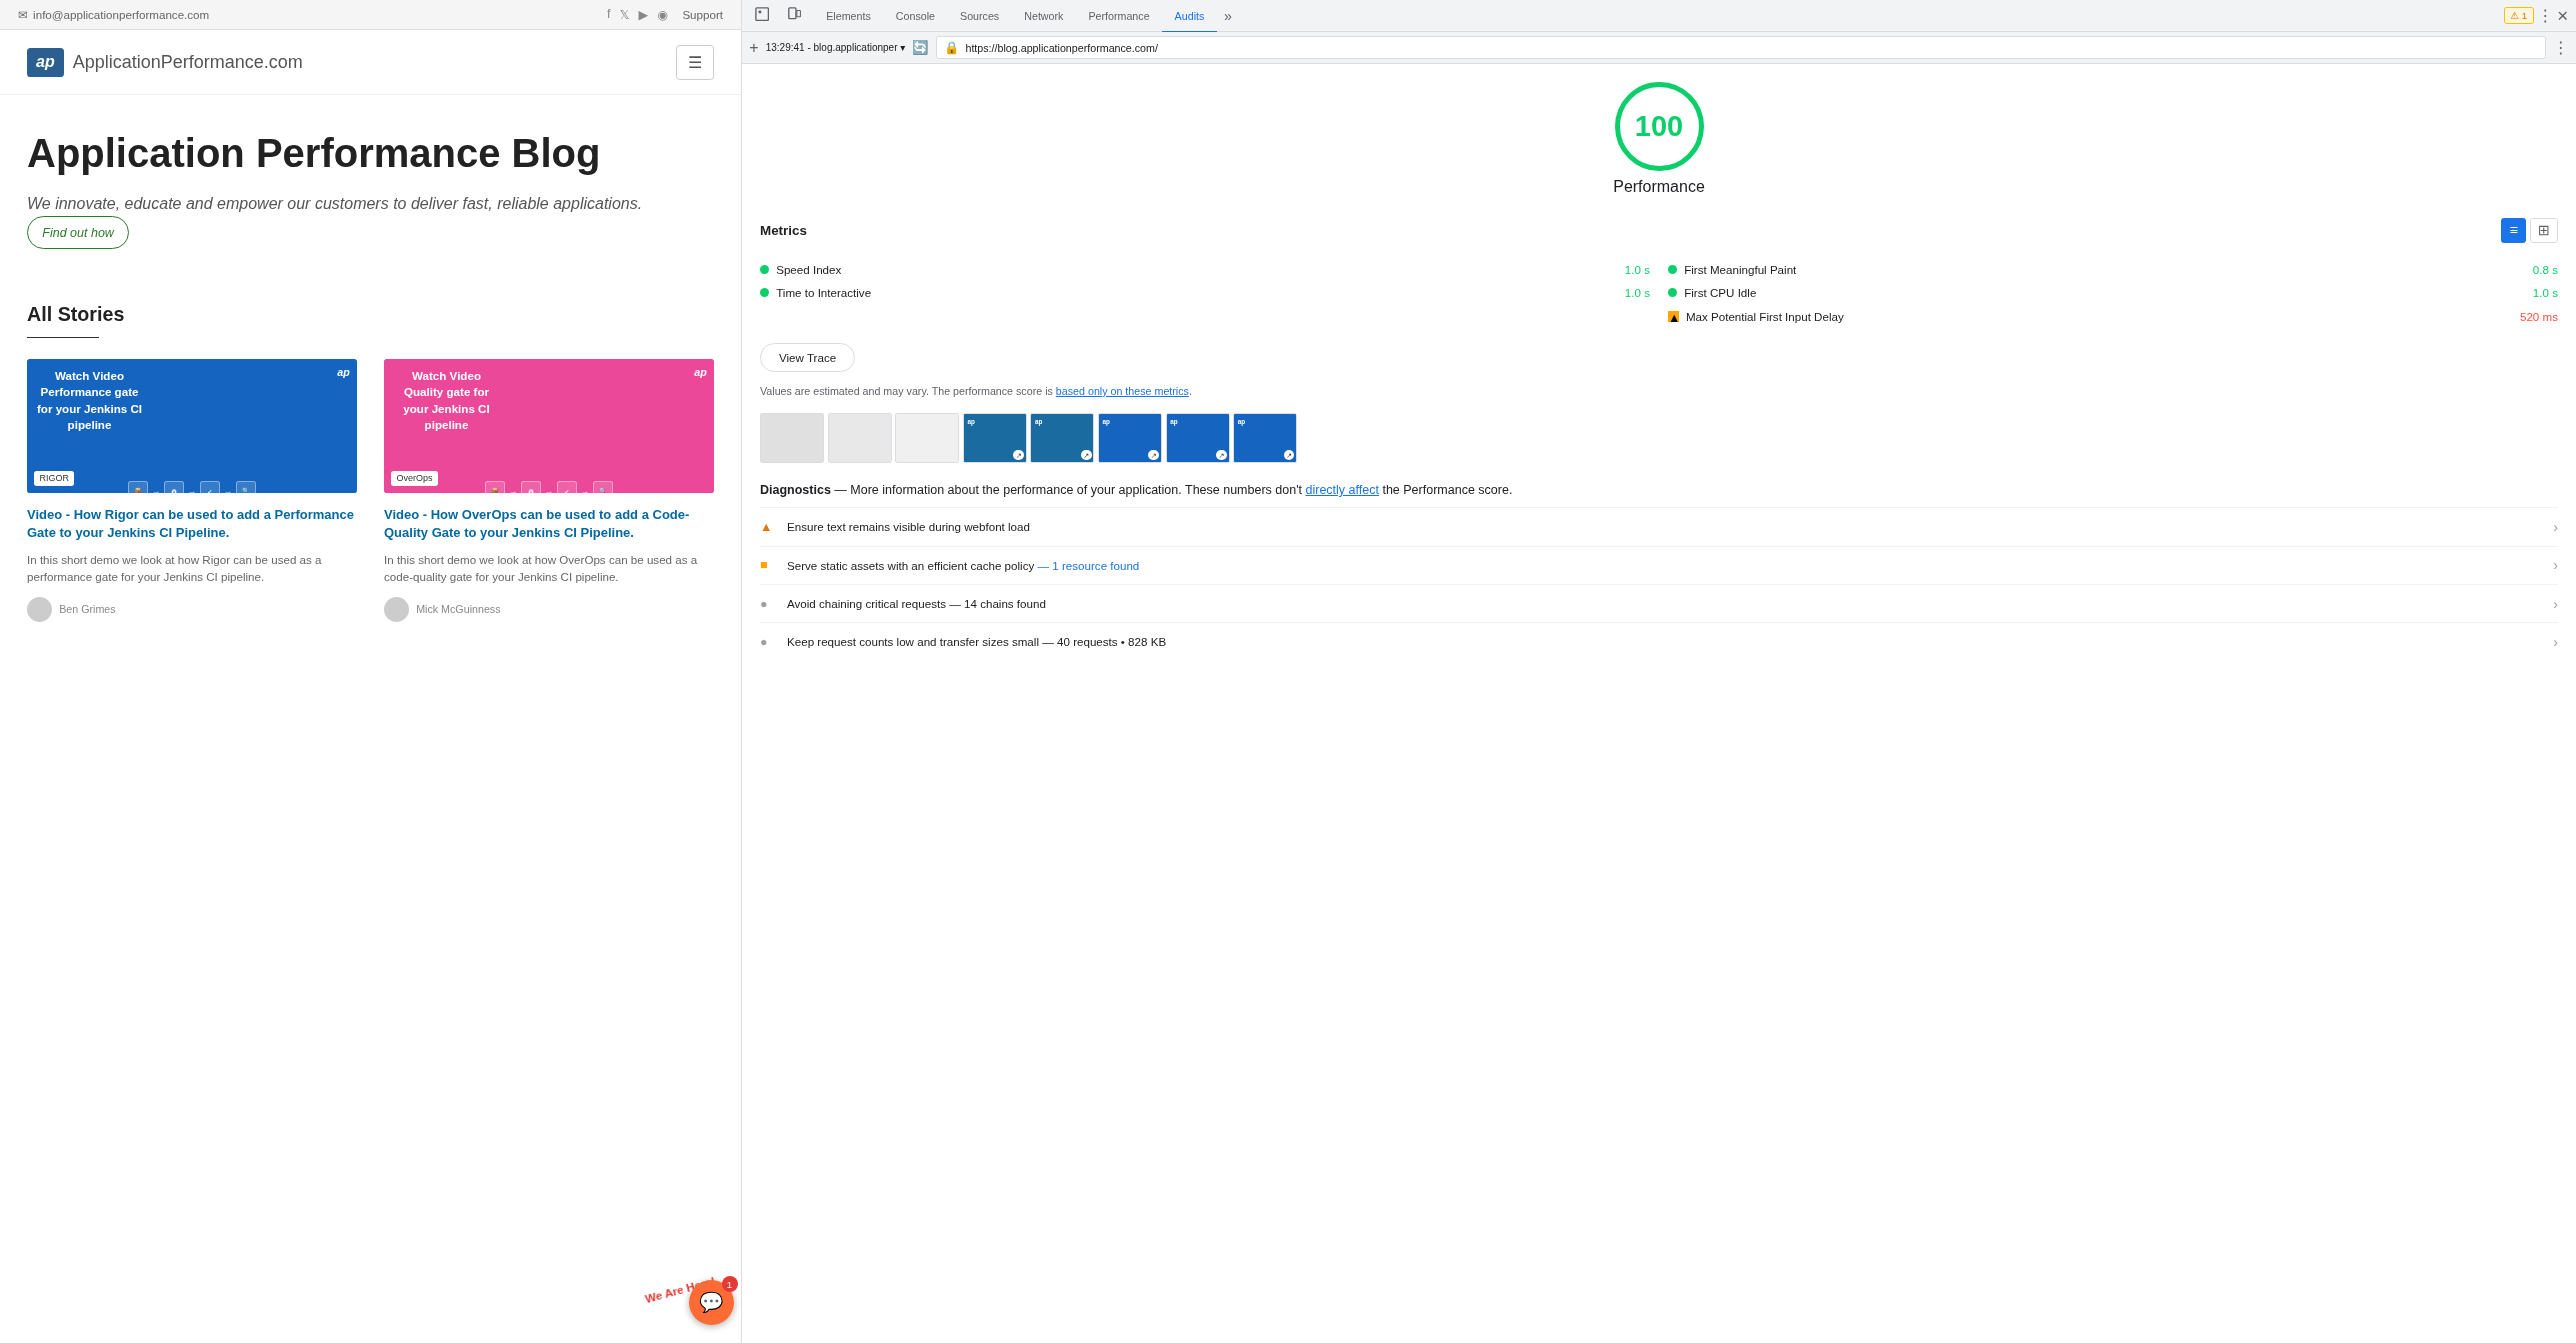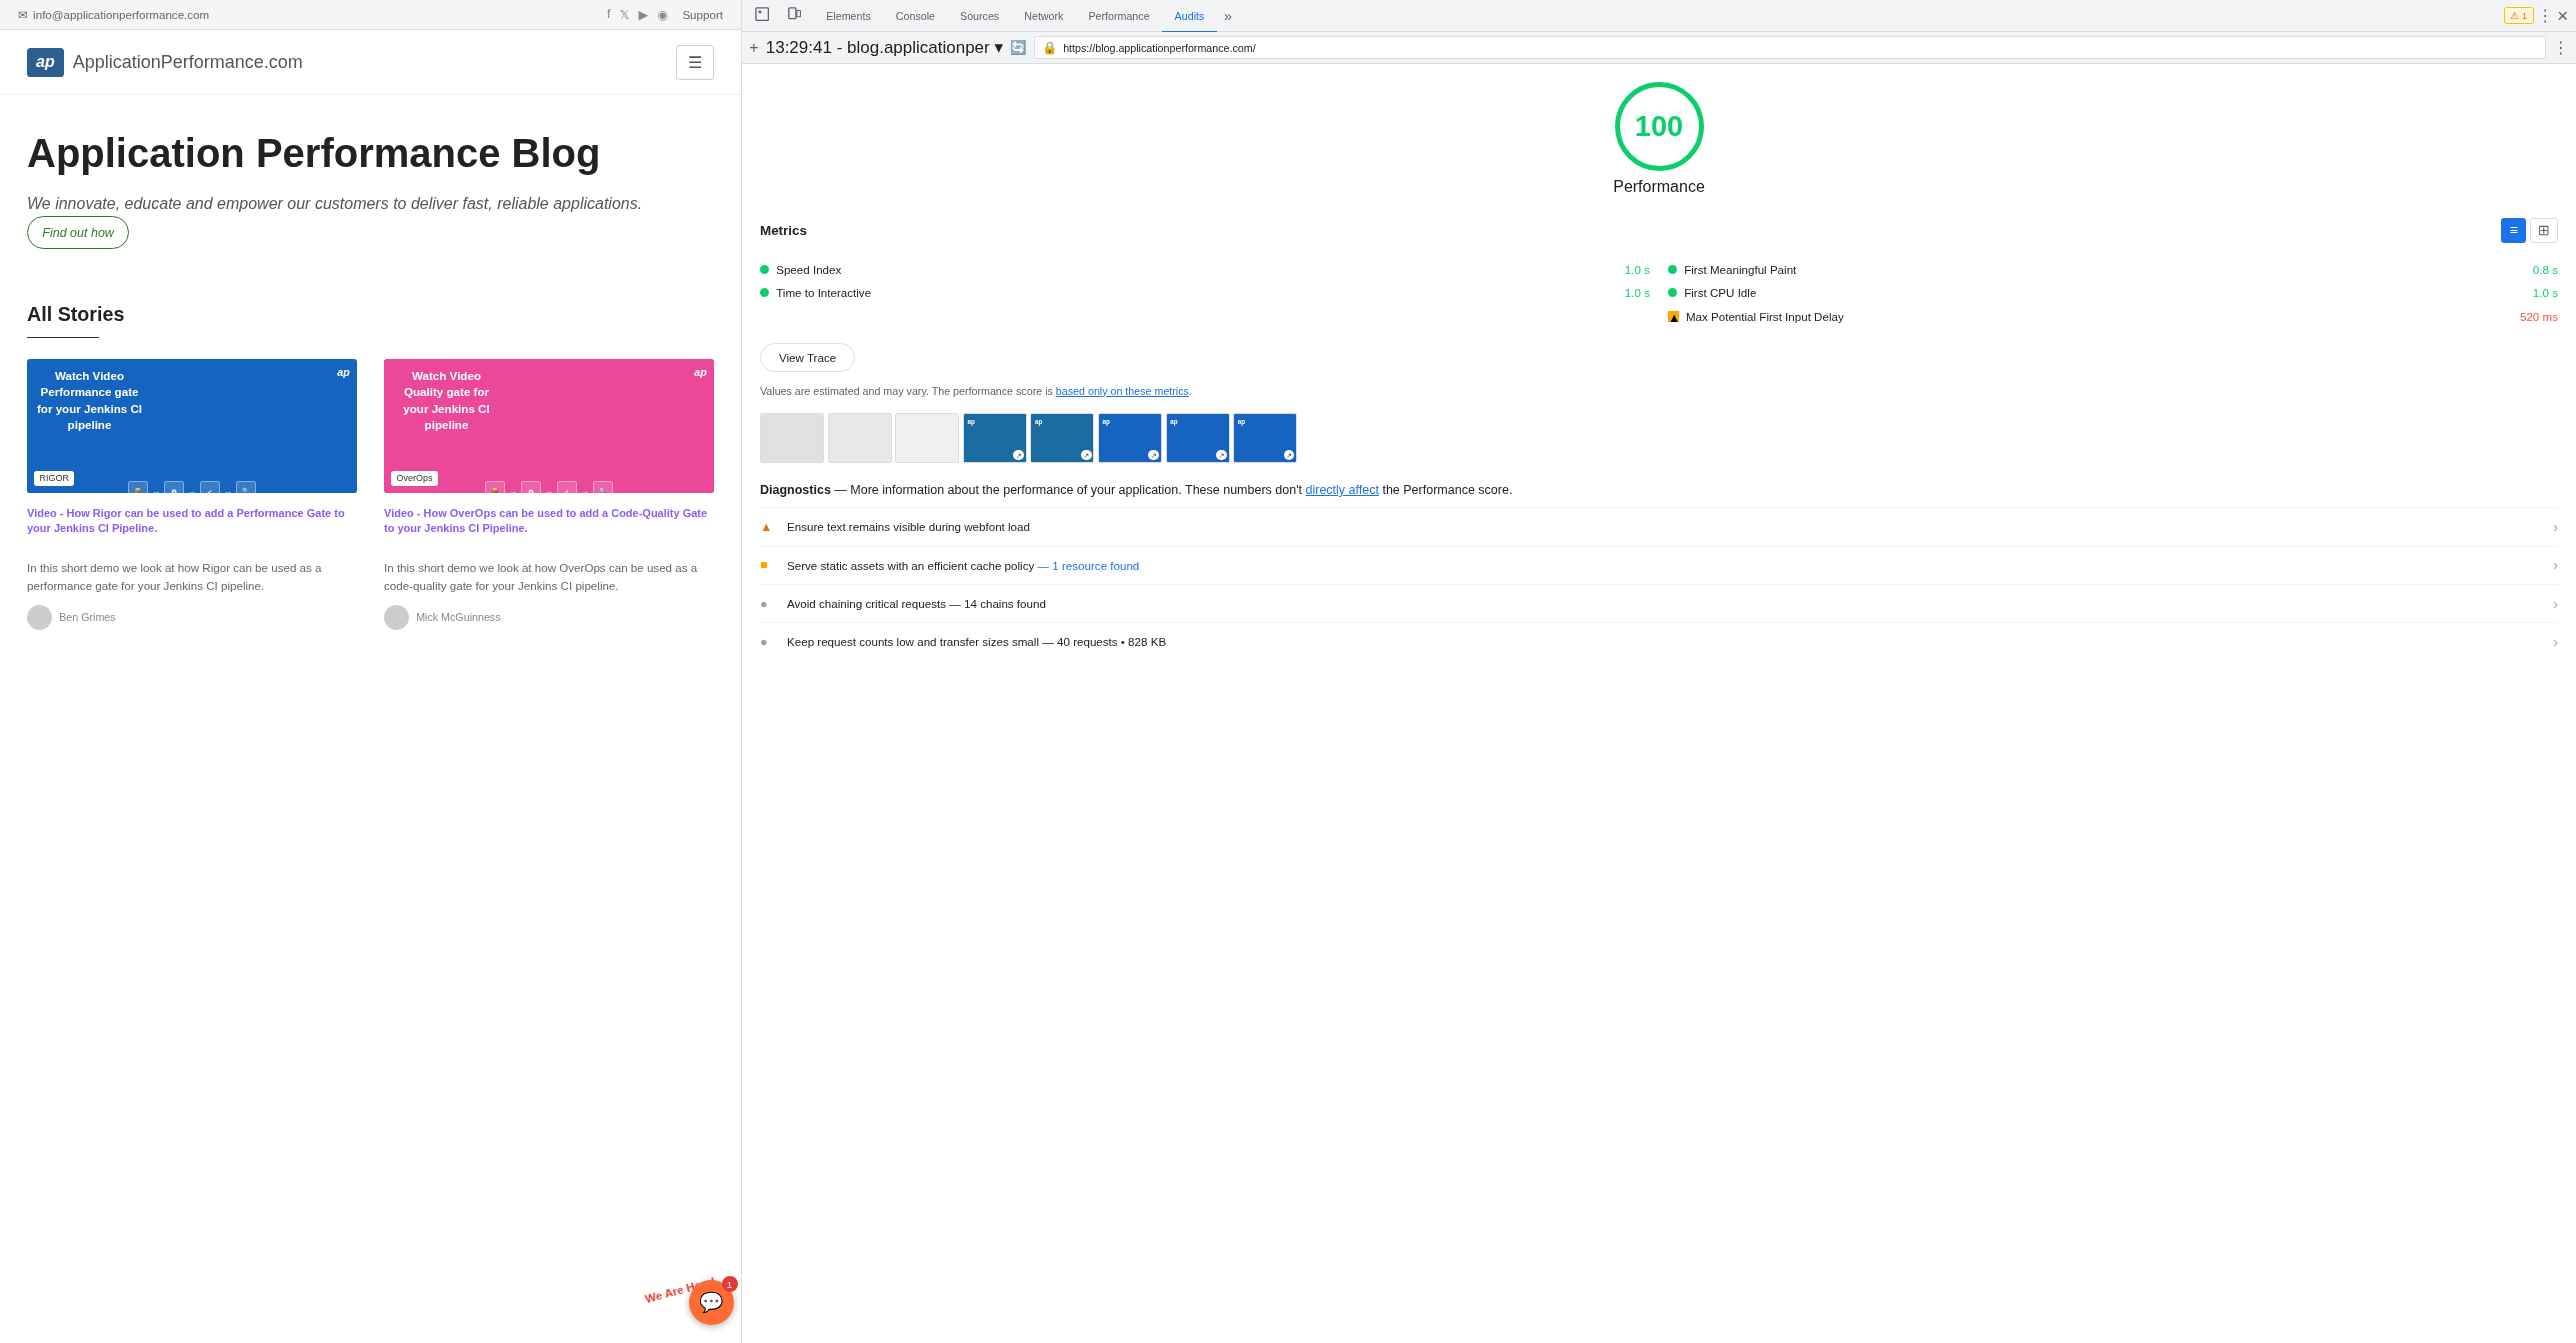--- a/index.html
+++ b/index.html
@@ -116,21 +116,21 @@
     .story-logo {
       position: absolute;
       bottom: 7.2px; left: 7.2px;
       background: white;
       border-radius: 2.7px;
       padding: 2.7px 5.4px;
       font-size: 9px;
       font-weight: normal;
       color: #333;
     }
-    .story-card-title { font-size: 11px; font-weight: 700; color: #8b5cf6; margin-bottom: 23px; line-height: 1.4; }
+    .story-card-title { font-size: 13px; font-weight: 700; color: #0369a1; margin-bottom: 9px; line-height: 1.4; }
     .story-card-desc { font-size: 11.6px; color: #666; line-height: 1.5; margin-bottom: 10.7px; }
     .story-author { font-size: 10.7px; color: #888; display: flex; align-items: center; gap: 7.2px; }
     .author-avatar { width: 25px; height: 25px; border-radius: 50%; background: #ccc; }
 
     
     .chat-bubble {
       position: fixed;
       bottom: 18px;
       left: 689px;
       width: 45px;
@@ -220,21 +220,21 @@
     .url-bar {
       background: #f1f3f4;
       border-bottom: 0.9px solid #dadce0;
       padding: 3.6px 7.2px;
       display: flex;
       align-items: center;
       gap: 7.2px;
       height: 32px;
     }
     .url-add-btn { background: none; border: none; cursor: pointer; color: #5f6368; font-size: 16px; font-weight: 300; }
-    .url-time { font-size: 17px; color: #202124; }
+    .url-time { font-size: 10px; color: #202124; }
     .url-refresh { background: none; border: none; cursor: pointer; color: #5f6368; }
     .url-field {
       display: flex; align-items: center;
       background: white;
       border: 0.9px solid #dadce0;
       border-radius: 2.7px;
       padding: 2.7px 7.2px;
       flex: 1;
       font-size: 10.7px;
       color: #202124;

